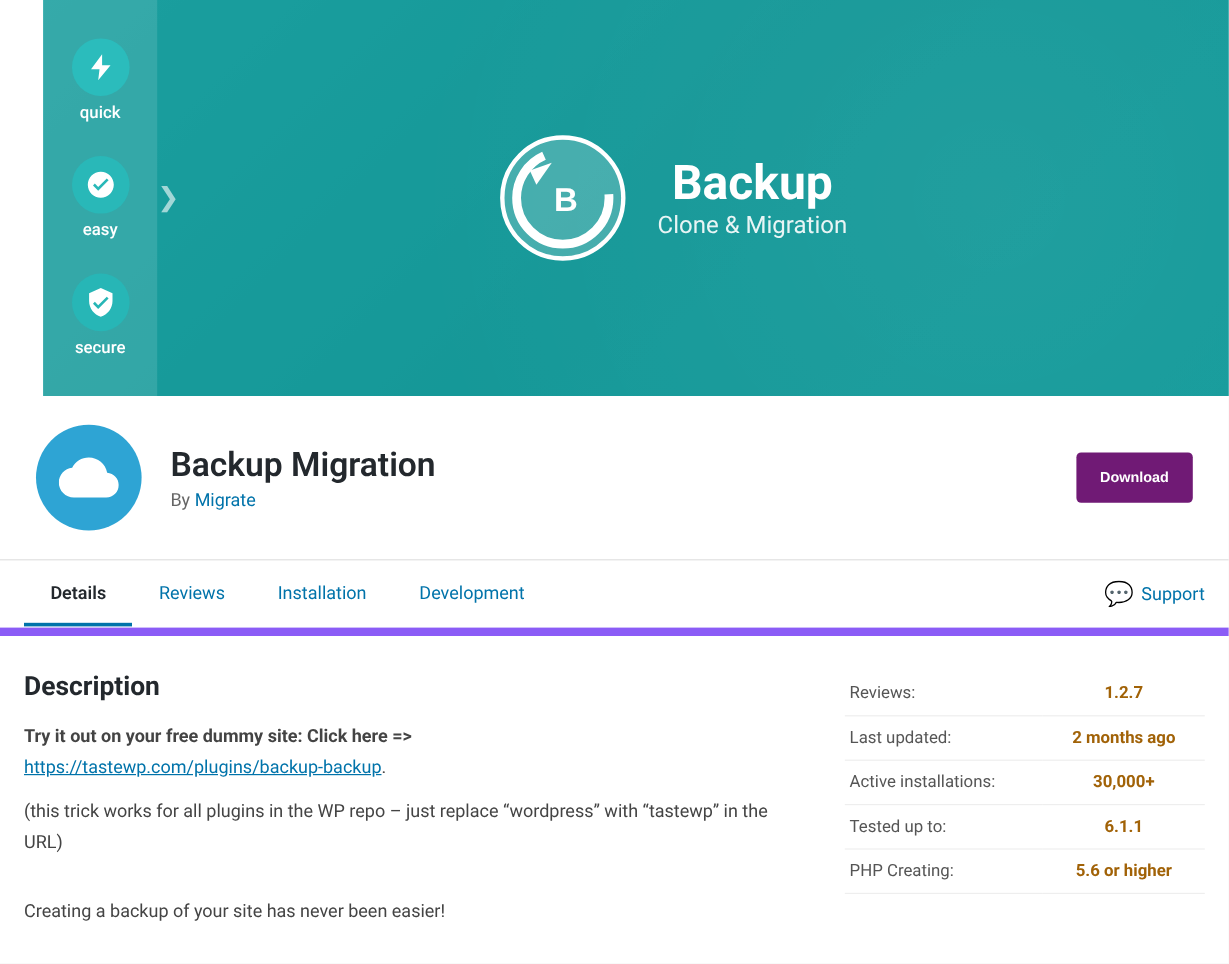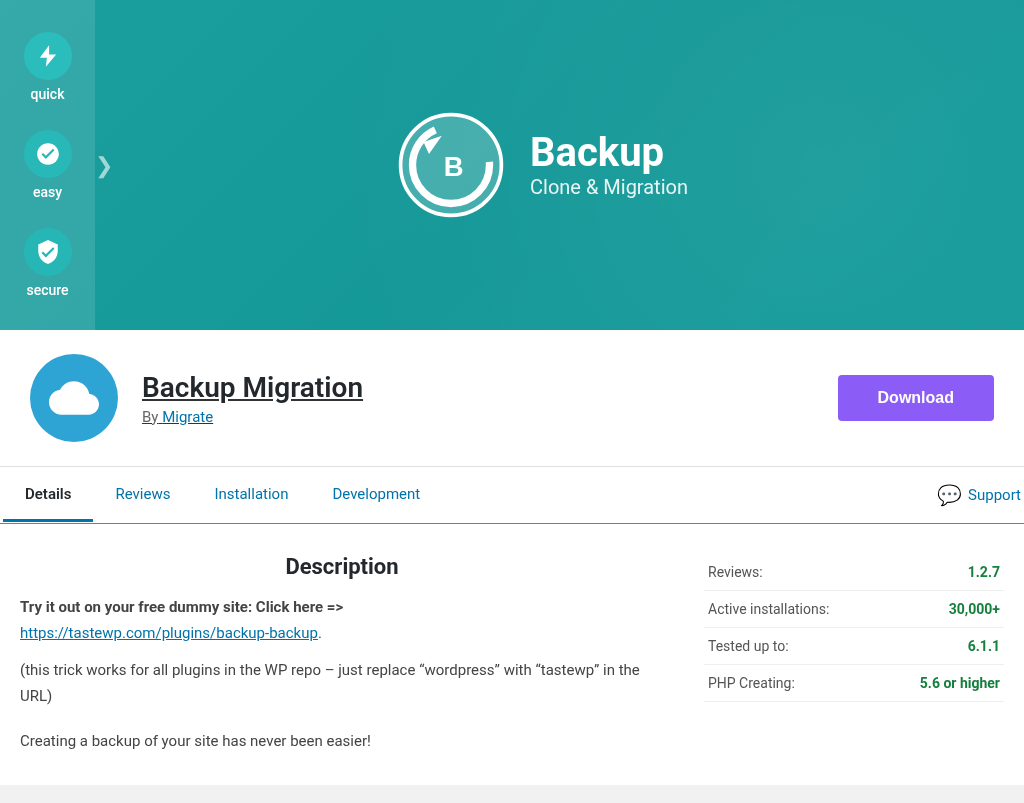--- a/index.html
+++ b/index.html
@@ -1,82 +1,82 @@
 <!DOCTYPE html>
 <html><head>
   <meta charset="utf-8">
   <style>
     * { box-sizing: border-box; margin: 0; padding: 0; }
     body { font-family: -apple-system, BlinkMacSystemFont, 'Segoe UI', Roboto, sans-serif; background: #f1f1f1; color: #333; }
 
     .page-wrapper { max-width: 1024px; margin: 0 auto; background: #fff; }
 
     
-    .hero { position: relative; height: 330px; background: linear-gradient(135deg, #2ab4b4 0%, #1a9e9e 50%, #16a7a7 100%); overflow: hidden; display: flex; align-items: center; justify-content: center; }
+    .hero { position: relative; height: 330px; background: linear-gradient(135deg, #2ab4b4 0%, #1a9e9e 50%, #16a7a7 100%); overflow: hidden; display: flex; align-items: center; justify-content: center; margin-left: 36px; }
     .hero-overlay { position: absolute; inset: 0; background: rgba(20,150,150,0.7); }
     .hero-bg-pattern { position: absolute; inset: 0; background: 
       radial-gradient(circle at 80% 50%, rgba(255,255,255,0.05) 0%, transparent 60%); }
 
     
     .side-strip { position: absolute; left: 0; top: 0; bottom: 0; width: 95px; background: rgba(255,255,255,0.12); display: flex; flex-direction: column; align-items: center; justify-content: center; gap: 28px; z-index: 10; }
     .side-item { display: flex; flex-direction: column; align-items: center; gap: 6px; }
     .side-icon-circle { width: 48px; height: 48px; border-radius: 50%; background: #26b5b5; display: flex; align-items: center; justify-content: center; }
     .side-icon-circle.lightning { background: #2bbcbc; }
     .side-icon-circle.check { background: #29b8b8; }
     .side-icon-circle.shield { background: #27b6b6; }
     .side-label { color: #fff; font-size: 14px; font-weight: 500; }
 
     
     .chevron { position: absolute; left: 95px; top: 50%; transform: translateY(-50%); color: rgba(255,255,255,0.6); font-size: 22px; z-index: 10; }
 
     
     .hero-center { position: relative; z-index: 5; display: flex; align-items: center; gap: 24px; margin-left: 60px; }
     .hero-logo { width: 110px; height: 110px; }
     .hero-text { color: #fff; }
-    .hero-title { font-size: 40px; font-weight: 700; line-height: 1.1; }
+    .hero-title { font-size: 40px; font-weight: 700; line-height: 1.1; text-align: center; }
     .hero-subtitle { font-size: 20px; font-weight: 400; opacity: 0.9; }
 
     
     .plugin-info-row { display: flex; align-items: center; padding: 24px 30px; border-bottom: 1px solid #e0e0e0; gap: 24px; }
     .plugin-icon { width: 88px; height: 88px; border-radius: 50%; background: #2ea4d4; display: flex; align-items: center; justify-content: center; flex-shrink: 0; }
     .plugin-icon svg { width: 50px; height: 50px; fill: #fff; }
-    .plugin-details { flex: 1; text-decoration: underline; }
+    .plugin-details { flex: 1; }
     .plugin-name { font-size: 28px; font-weight: 600; color: #23282d; }
     .plugin-by { font-size: 15px; color: #666; margin-top: 4px; }
     .plugin-by a { color: #0073aa; text-decoration: none; }
-    .download-btn { background: #8b5cf6; color: #fff; border: none; padding: 14px 40px; font-size: 16px; font-weight: 600; border-radius: 4px; cursor: pointer; white-space: nowrap; }
-
-    
-    .tabs-row { display: flex; align-items: center; border-bottom: 1px solid #8b5cf6; padding: 0 3px; }
+    .download-btn { background: #701a75; color: #fff; border: none; padding: 14px 20px; font-size: 12px; font-weight: 600; border-radius: 4px; cursor: pointer; white-space: nowrap; }
+
+    
+    .tabs-row { display: flex; align-items: center; border-bottom: 7px solid #8b5cf6; padding: 0 20px; }
     .tab { padding: 16px 22px; font-size: 15px; cursor: pointer; color: #0073aa; border-bottom: 3px solid transparent; text-decoration: none; }
     .tab.active { border-bottom-color: #0073aa; color: #23282d; font-weight: 600; }
     .tab-spacer { flex: 1; }
     .support-link { display: flex; align-items: center; gap: 6px; color: #0073aa; font-size: 15px; text-decoration: none; padding: 16px 0; }
     .support-icon { font-size: 20px; }
 
     
     .content-area { display: flex; gap: 0; padding: 30px 20px; }
     .main-content { flex: 1; padding-right: 40px; }
     .sidebar { width: 300px; flex-shrink: 0; }
 
     
-    .section-title { font-size: 22px; font-weight: 700; margin-bottom: 16px; color: #23282d; text-align: center; }
+    .section-title { font-size: 22px; font-weight: 700; margin-bottom: 16px; color: #23282d; }
     .description-text { font-size: 15px; line-height: 1.7; color: #444; }
     .description-text strong { font-weight: 700; }
     .description-text a { color: #0073aa; }
     .description-intro { margin-bottom: 12px; }
-    .description-note { margin-bottom: 20px; color: #444; font-size: 15px; line-height: 1.7; }
+    .description-note { margin-bottom: 32px; color: #444; font-size: 15px; line-height: 1.7; }
     .description-closing { font-size: 15px; color: #444; line-height: 1.7; }
 
     
     .meta-table { width: 100%; border-collapse: collapse; }
     .meta-table tr { border-bottom: 1px solid #eee; }
     .meta-table td { padding: 10px 4px; font-size: 14px; vertical-align: top; }
     .meta-table td:first-child { color: #555; width: 55%; }
-    .meta-table td:last-child { font-weight: 700; color: #15803d; text-align: right; }
+    .meta-table td:last-child { font-weight: 700; color: #a16207; text-align: center; }
 
     
     svg { display: block; }
   </style>
 </head>
 <body>
 
 <div class="page-wrapper">
 
   <div class="hero">
@@ -177,20 +177,24 @@
     </div>
 
     <div class="sidebar">
       <table class="meta-table">
         <tbody id="meta-tbody">
         <tr>
       <td>Reviews:</td>
       <td>1.2.7</td>
     </tr>
             <tr>
+      <td>Last updated:</td>
+      <td>2 months ago</td>
+    </tr>
+            <tr>
       <td>Active installations:</td>
       <td>30,000+</td>
     </tr>
             <tr>
       <td>Tested up to:</td>
       <td>6.1.1</td>
     </tr>
             <tr>
       <td>PHP Creating:</td>
       <td>5.6 or higher</td>

